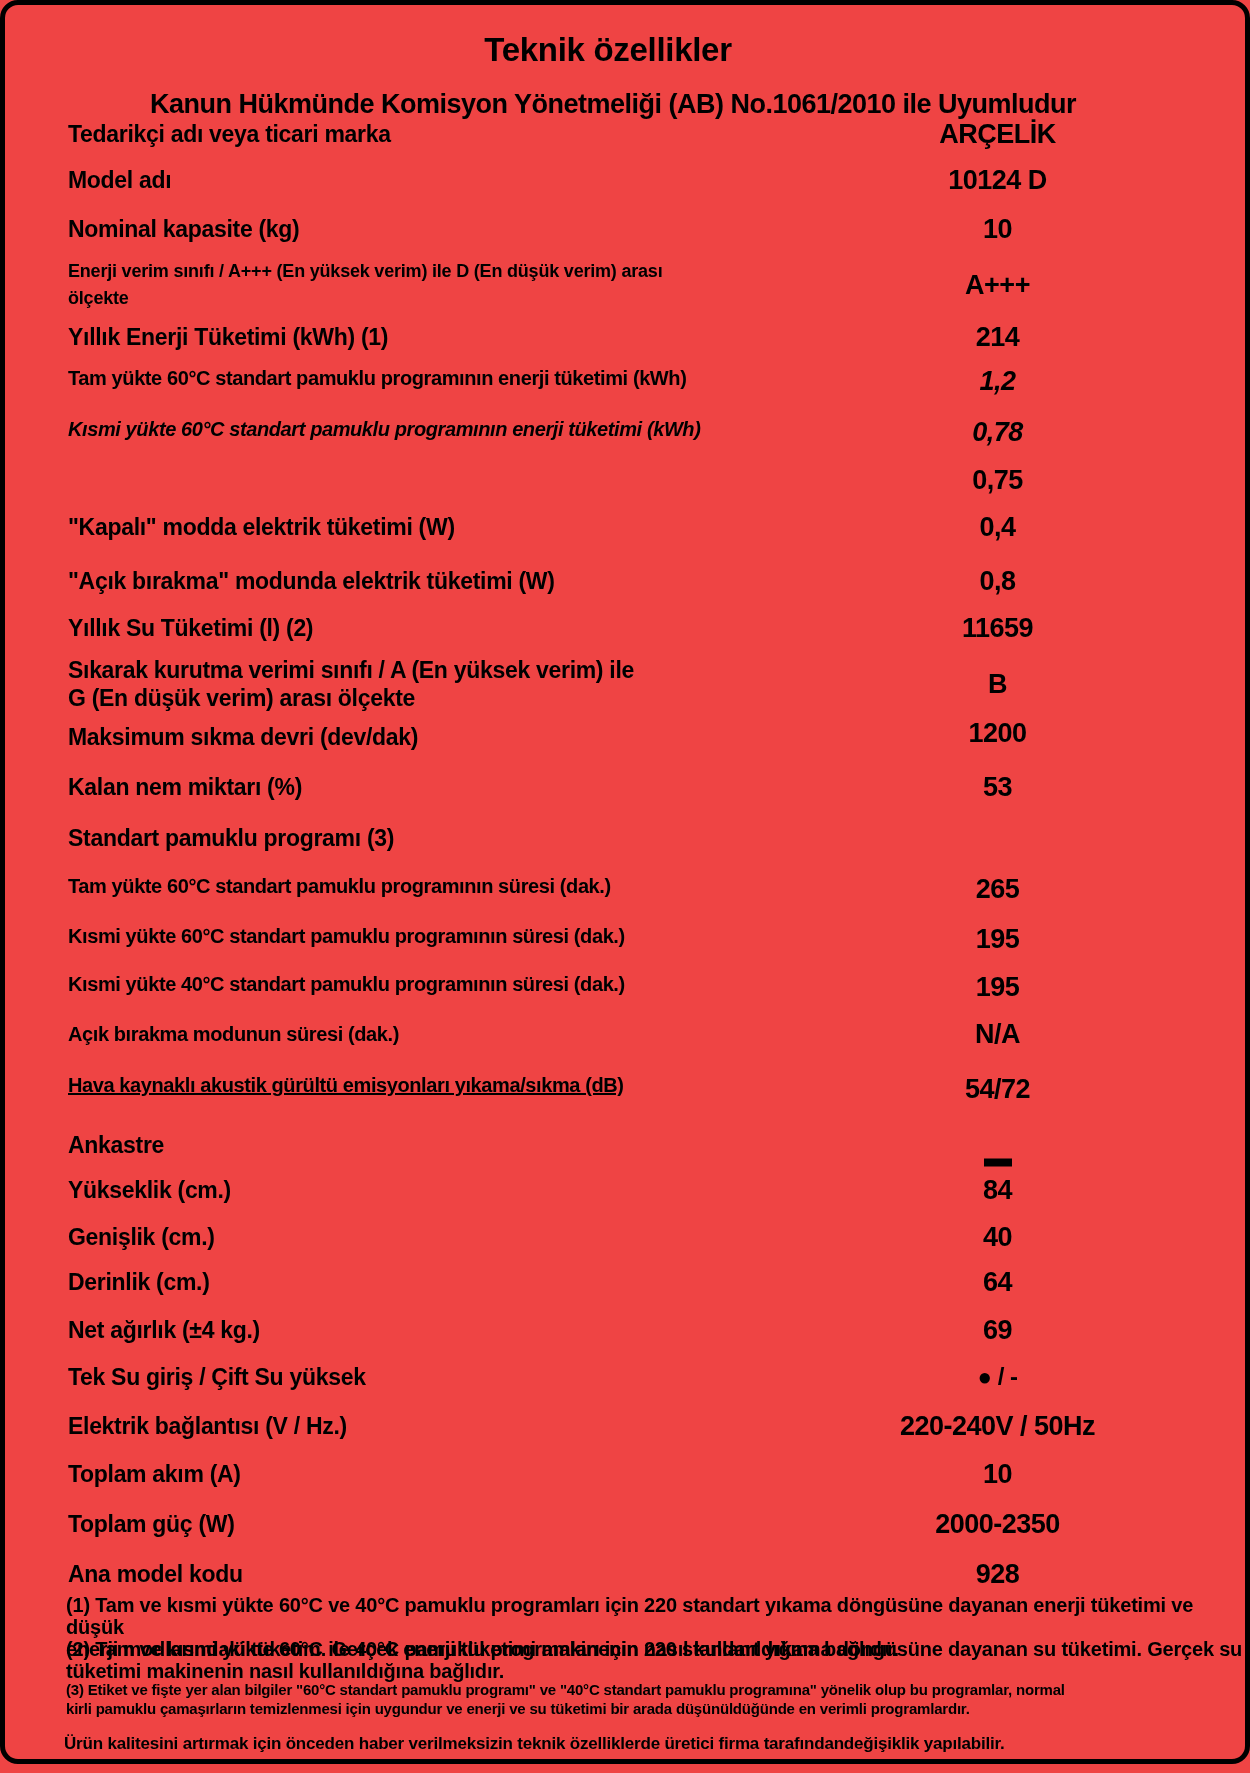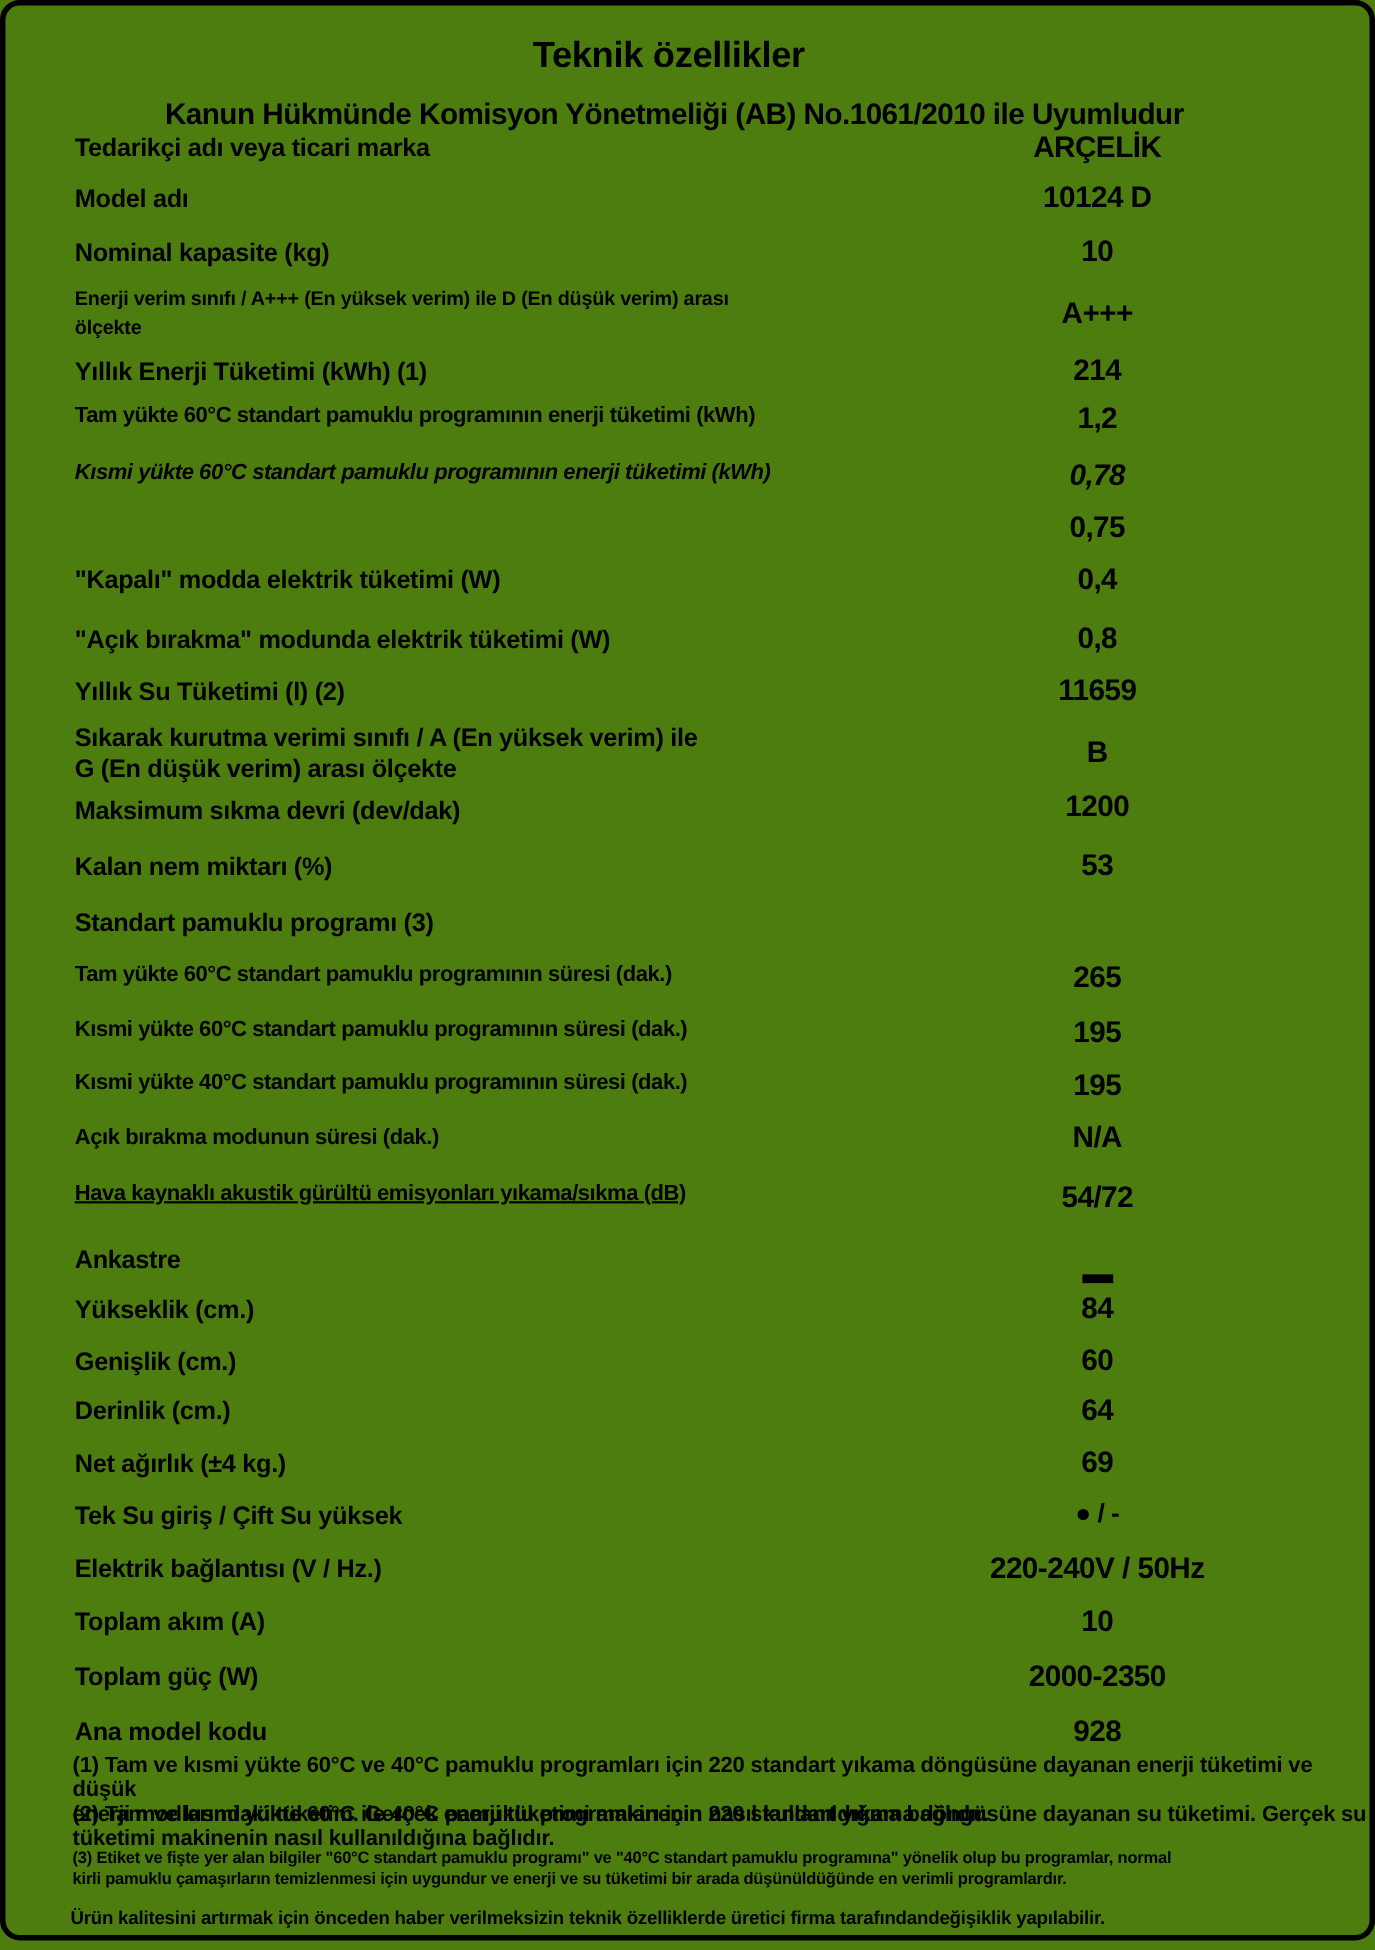--- a/index.html
+++ b/index.html
@@ -1,20 +1,20 @@
 <!DOCTYPE html>
 <html><head>
 <meta charset="utf-8">
 <style>
   html, body { margin: 0; padding: 0; background: #ffffff; }
   .page {
     position: relative;
     width: 1250px;
     height: 1773px;
-    background: #4d7c0f;
+    background: #ef4444;
     color: #000000;
     font-family: "Liberation Sans", "DejaVu Sans", sans-serif;
     font-weight: bold;
     overflow: hidden;
   }
   .frame {
     position: absolute;
     left: 0; top: 0; right: 0; bottom: 9px;
     border: 5px solid #000000;
     border-radius: 18px;
@@ -107,21 +107,21 @@
     <span class="lbl">Enerji verim sınıfı / A+++ (En yüksek verim) ile D (En düşük verim) arası
 ölçekte</span>
     <span class="val">A+++</span>
   </div>
       <div class="row lg" style="top: 337px;">
     <span class="lbl">Yıllık Enerji Tüketimi (kWh) (1)</span>
     <span class="val">214</span>
   </div>
       <div class="row md" style="top: 378px;">
     <span class="lbl">Tam yükte 60°C standart pamuklu programının enerji tüketimi (kWh)</span>
-    <span class="val" style="top: calc(50% + 3px);">1,2</span>
+    <span class="val" style="top: calc(50% + 3px); font-style: italic;">1,2</span>
   </div>
       <div class="row md" style="top: 429px; font-style: italic;">
     <span class="lbl">Kısmi yükte 60°C standart pamuklu programının enerji tüketimi (kWh)</span>
     <span class="val" style="top: calc(50% + 3px);">0,78</span>
   </div>
       <div class="row md" style="top: 477px;">
     <span class="val" style="top: calc(50% + 3px);">0,75</span>
   </div>
       <div class="row lg" style="top: 527px;">
     <span class="lbl">"Kapalı" modda elektrik tüketimi (W)</span>
@@ -174,21 +174,21 @@
       <div class="row lg" style="top: 1145px;">
     <span class="lbl">Ankastre</span>
     <span class="val" style="top: calc(50% + 16px);"><div class="bar"></div></span>
   </div>
       <div class="row lg" style="top: 1190px;">
     <span class="lbl">Yükseklik (cm.)</span>
     <span class="val">84</span>
   </div>
       <div class="row lg" style="top: 1237px;">
     <span class="lbl">Genişlik (cm.)</span>
-    <span class="val">60</span>
+    <span class="val">40</span>
   </div>
       <div class="row lg" style="top: 1282px;">
     <span class="lbl">Derinlik (cm.)</span>
     <span class="val">64</span>
   </div>
       <div class="row lg" style="top: 1330px;">
     <span class="lbl">Net ağırlık (±4 kg.)</span>
     <span class="val">69</span>
   </div>
       <div class="row lg" style="top: 1377px;">

